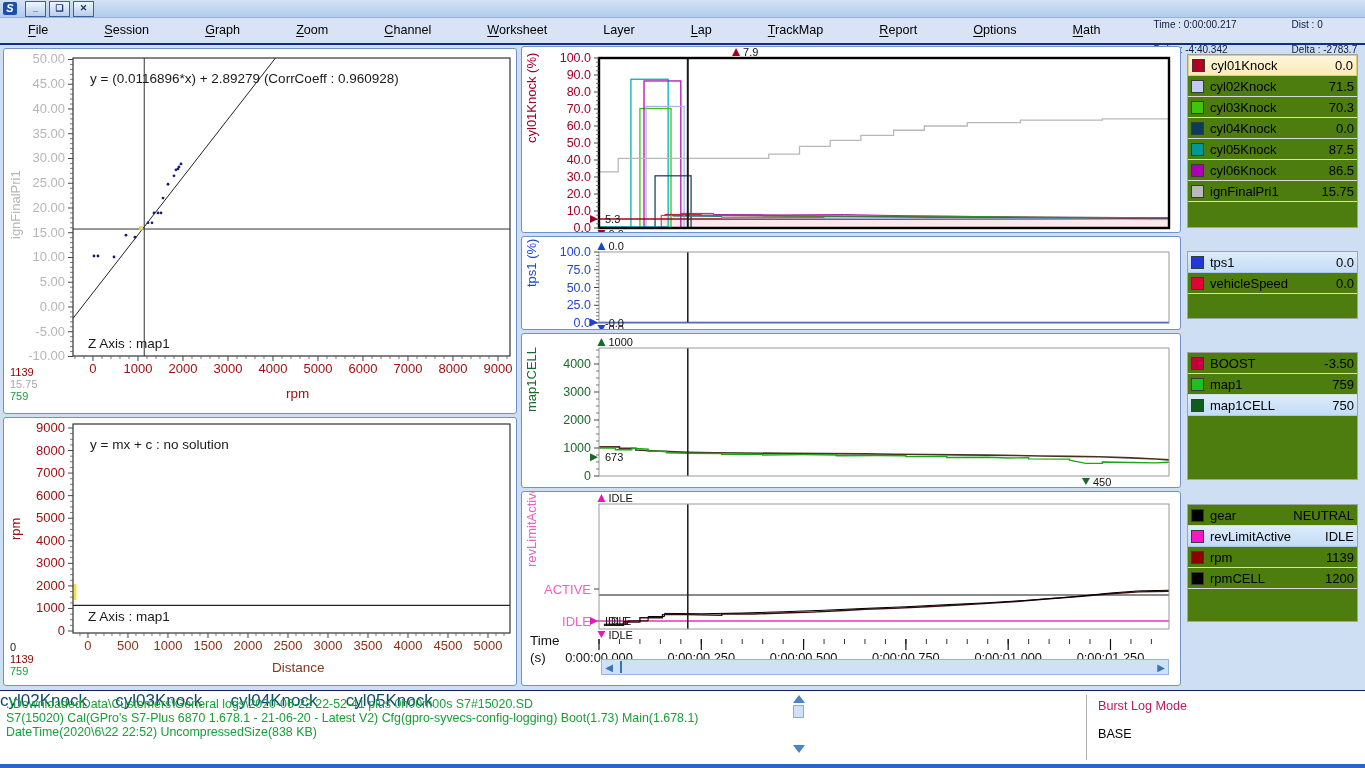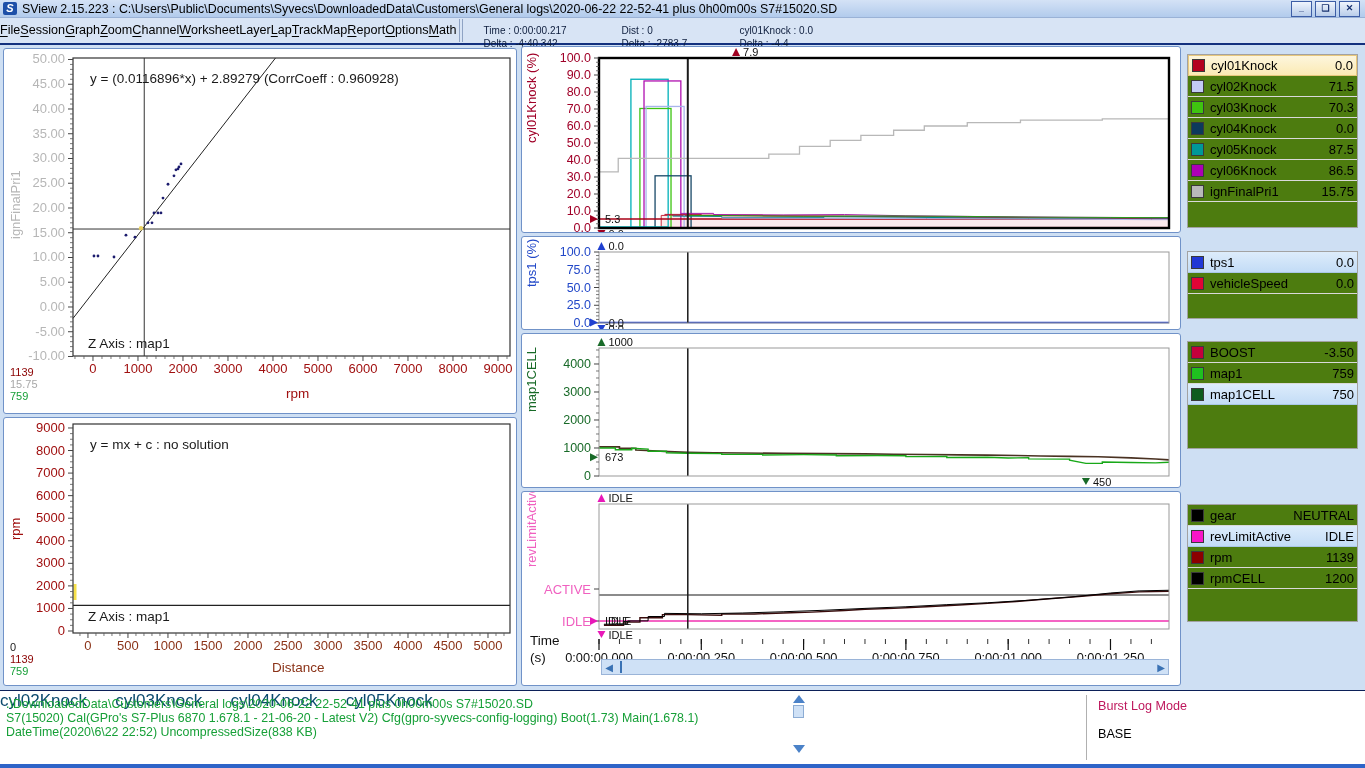--- a/index.html
+++ b/index.html
@@ -11,21 +11,21 @@
   .appicon{width:14px;height:13px;background:#1d4fa8;color:#fff;font-weight:bold;font-size:11px;
            line-height:13px;text-align:center;border-radius:2px;margin-right:5px;flex:none;font-style:italic}
   .wtitle{font-size:12.4px;color:#000;white-space:nowrap;overflow:hidden;flex:1}
   .wbtns{display:flex;flex:none;margin-right:2px}
   .wbtn{width:19px;height:14px;border:1px solid #3d5ea6;background:linear-gradient(#f0f5fd,#b9cdea);
         color:#16306e;font-size:9px;font-weight:bold;line-height:12px;text-align:center;margin-left:3px}
   
   .menubar{height:27px;background:#d8e4f5;border-bottom:2px solid #13307e;display:flex;align-items:center;
            box-sizing:border-box;position:relative}
   .menus{display:flex;align-items:center;height:100%}
-  .mitem{padding:0 0;font-size:12.6px;color:#000;line-height:25px}
+  .mitem{padding:0 28px;font-size:12.6px;color:#000;line-height:25px}
   .mitem u{text-underline-offset:2px}
   .msep{width:1px;height:23px;background:#8fa3c4;margin-left:2px}
   .statusgrid{margin-left:21px;display:grid;grid-template-columns:138px 118px auto;
               font-size:10px;line-height:12.5px;color:#0c1c3c;padding-top:14px}
   
   .main{position:relative;height:645px}
   .panel{position:absolute;background:#fff;border:1px solid #7092c8;border-radius:3px;box-sizing:border-box}
   .panel svg{display:block}
   svg{font-family:"Liberation Sans",sans-serif}
   
@@ -56,21 +56,20 @@
   .vup{border-bottom:8px solid #4b82c8}
   .vdown{border-top:8px solid #4b82c8;position:absolute;top:50px}
   .vthumb{width:11px;height:13px;background:#cfe1f6;border:1px solid #8cacd4;margin-top:2px;box-sizing:border-box}
   .bottomedge{height:5px;background:#2e64c8}
 </style>
 </head>
 <body>
 
 <div class="titlebar">
   <span class="appicon">S</span>
-  <span class="wtitle">SView 2.15.223  :  C:\Users\Public\Documents\Syvecs\DownloadedData\Customers\General logs\2020-06-22 22-52-41 plus 0h00m00s S7#15020.SD</span>
   <span class="wbtns">
     <span class="wbtn">_</span>
     <span class="wbtn">❏</span>
     <span class="wbtn">✕</span>
   </span>
 </div>
 
 <div class="menubar">
   <div class="menus" id="menus">
       <span class="mitem"><u>F</u>ile</span>
@@ -660,21 +659,21 @@
         <span class="swatch" style="background: rgb(33, 56, 214);"></span>
         <span class="cname">tps1</span>
         <span class="cval">0.0</span>
       </div>
       <div class="crow">
         <span class="swatch" style="background: rgb(224, 4, 54);"></span>
         <span class="cname">vehicleSpeed</span>
         <span class="cval">0.0</span>
       </div>
     </div>
-  <div class="chanbox" style="top:296px;height:108px" id="chanbox2">
+  <div class="chanbox" style="top:307px;height:128px" id="chanbox2">
       <div class="crow">
         <span class="swatch" style="background: rgb(196, 0, 60);"></span>
         <span class="cname">BOOST</span>
         <span class="cval">-3.50</span>
       </div>
       <div class="crow">
         <span class="swatch" style="background: rgb(31, 192, 31);"></span>
         <span class="cname">map1</span>
         <span class="cval">759</span>
       </div>

